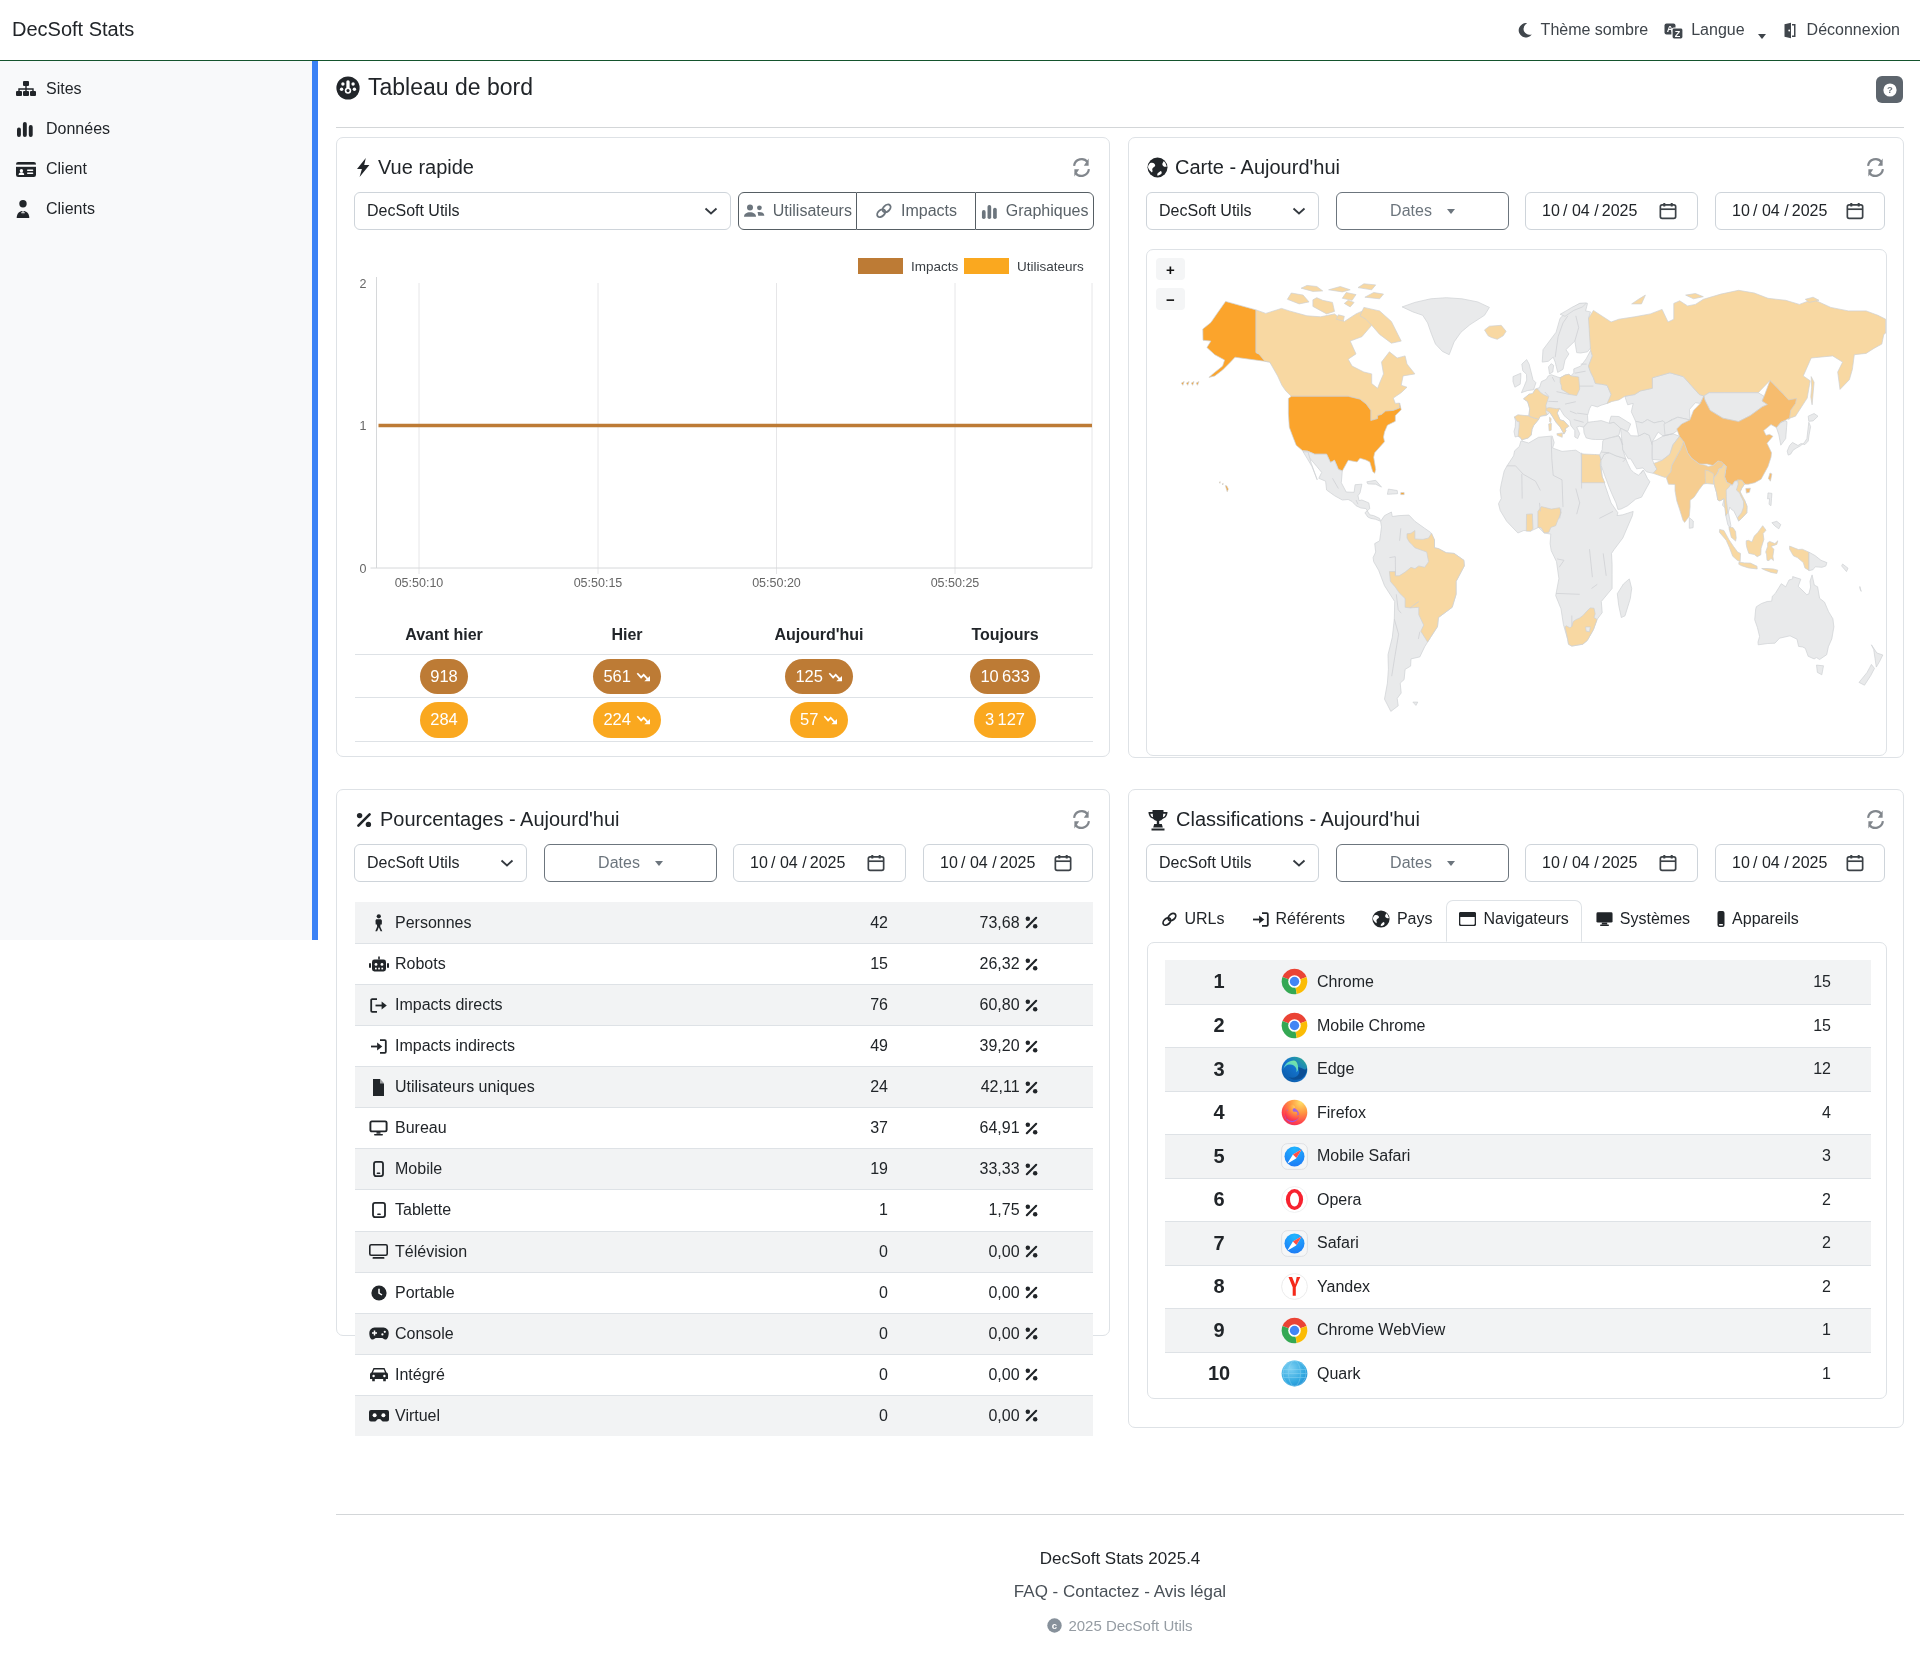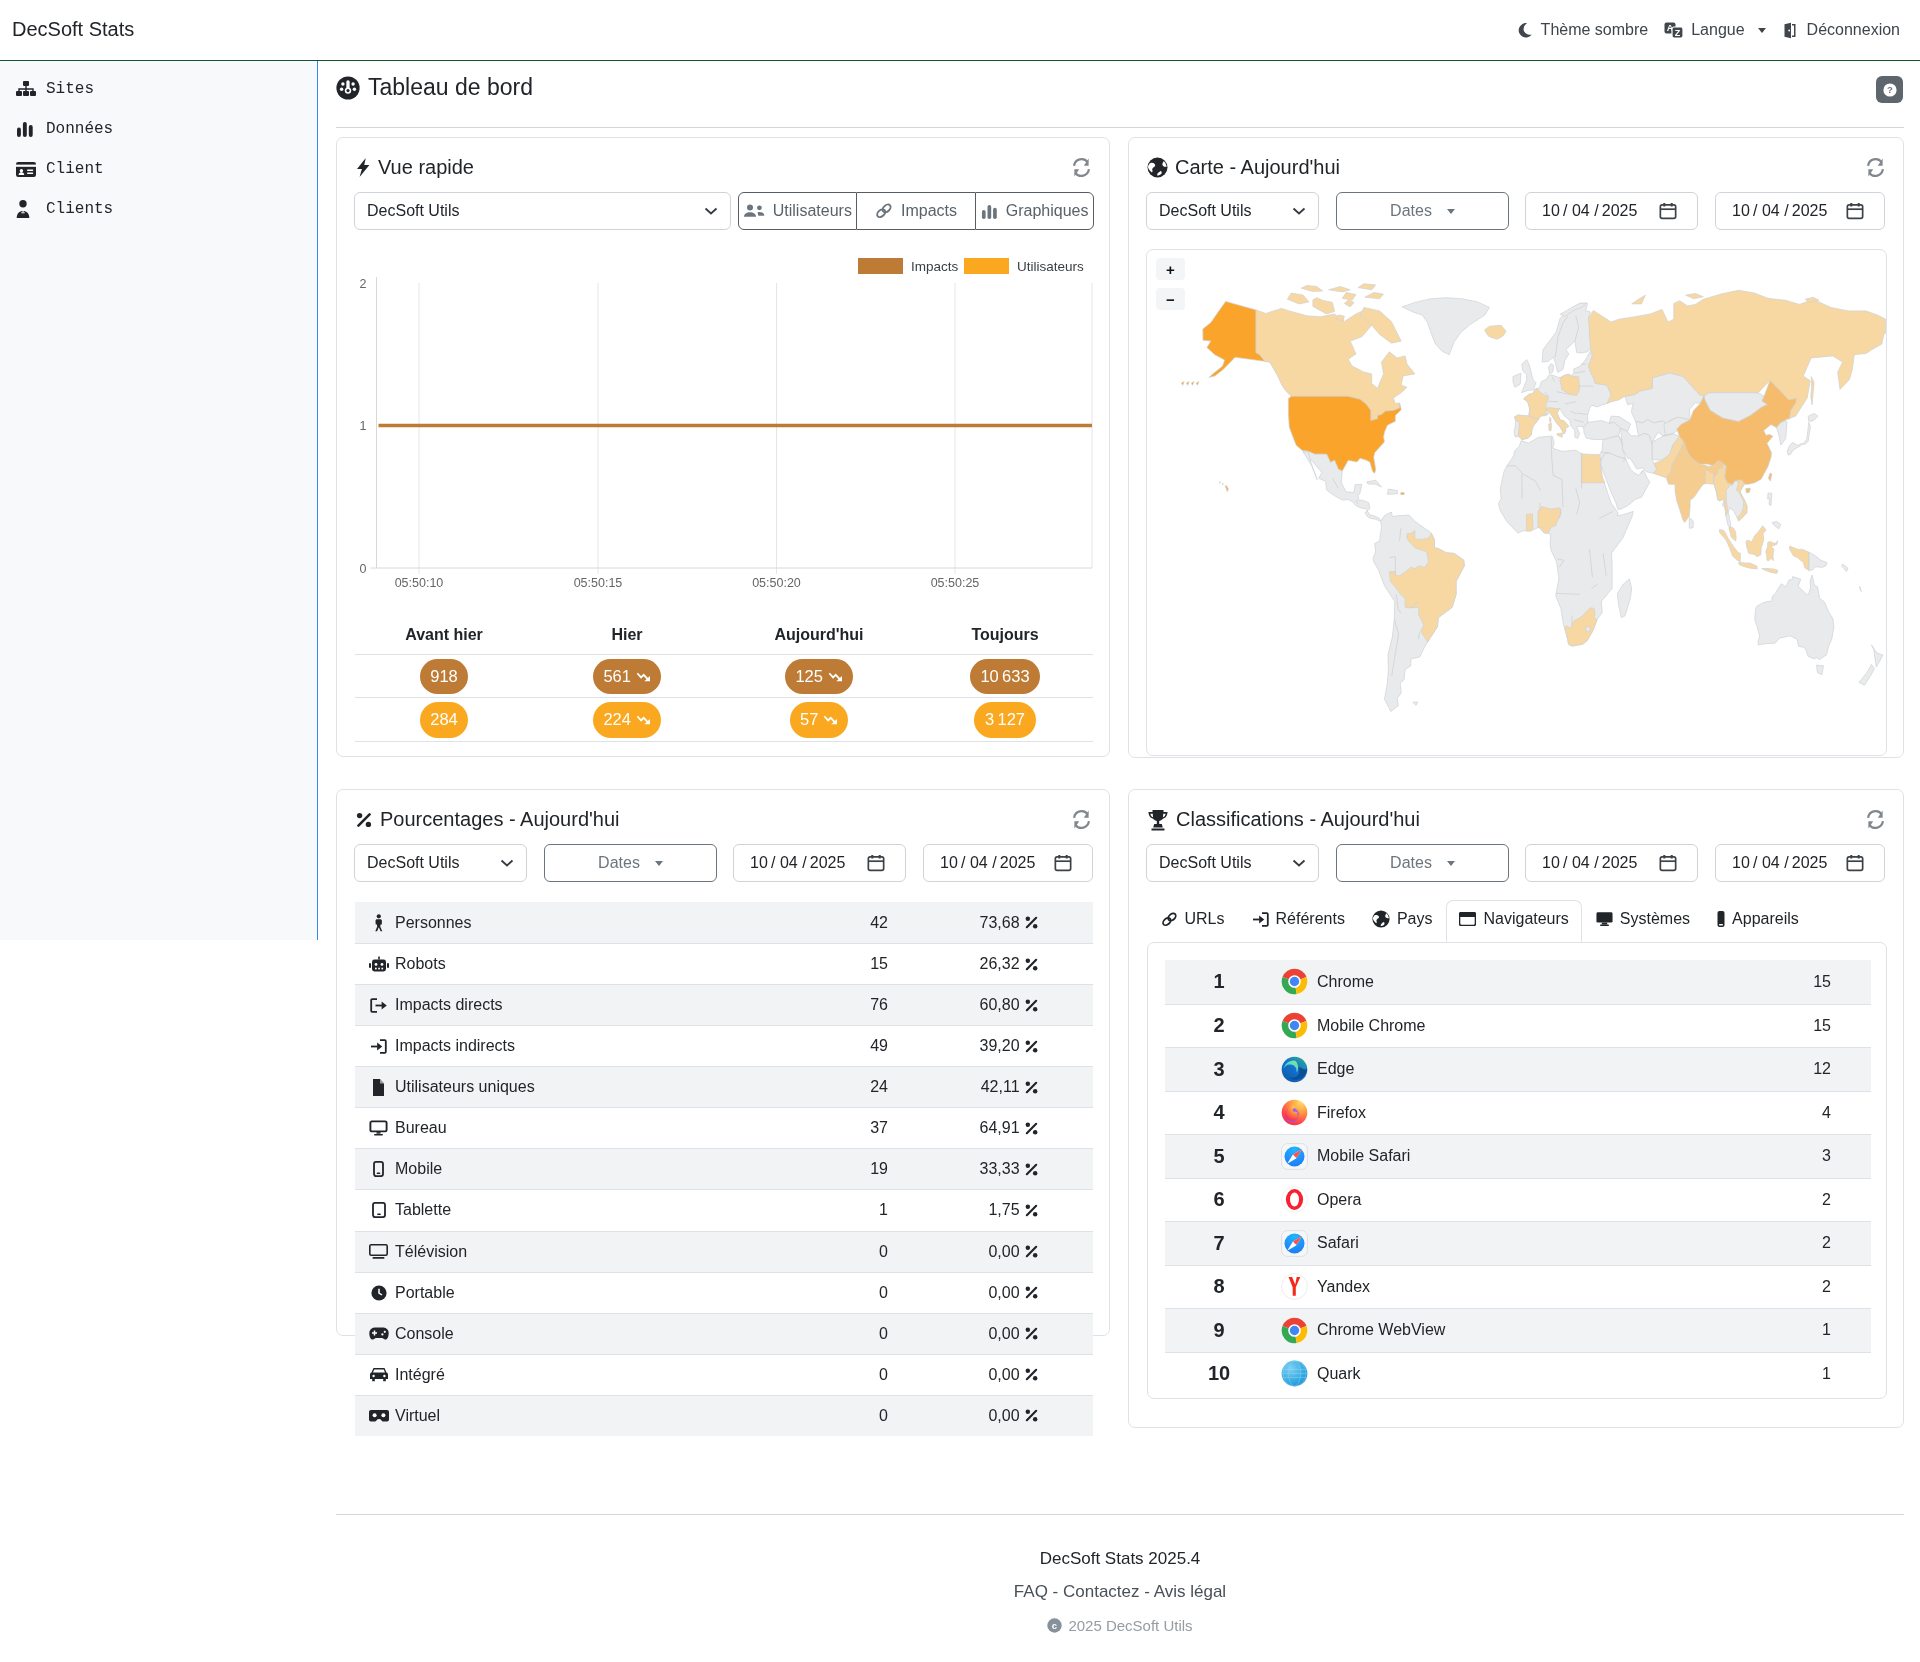--- a/index.html
+++ b/index.html
@@ -1,24 +1,24 @@
 <!DOCTYPE html>
 <html lang="fr"><head><meta charset="utf-8"><title>DecSoft Stats</title>
 <style>* { box-sizing: border-box; margin:0; padding:0; }
 html,body { width:1920px; background:#fff; font-family:"Liberation Sans", sans-serif; color:#212529; }
 body { position:relative; height:1662px; font-size:16px; }
 svg { display:block; }
 
 .navbar { position:absolute; left:0; top:0; width:1920px; height:61px; background:#fff; border-bottom:1px solid #14532d; }
 .brand { position:absolute; left:12px; top:18px; font-size:20px; }
 .navright { position:absolute; right:20px; top:0; height:60px; display:flex; align-items:center; color:#3e444a; font-size:16px; }
-.navitem { display:flex; align-items:center; gap:8px; }
+.navitem { display:flex; align-items:flex-end; gap:8px; }
 .caret { display:inline-block; width:0; height:0; border-left:4.5px solid transparent; border-right:4.5px solid transparent; border-top:5px solid #3e444a; margin-left:5px; }
 
-.sidebar { position:absolute; left:0; top:61px; width:318px; height:879px; background:#f8f9fa; border-right:1px solid #3b82f6;font-family:Liberation Mono, monospace; }
+.sidebar { position:absolute; left:0; top:61px; width:318px; height:879px; background:#f8f9fa; border-right:6px solid #3b82f6; }
 .sideitem { display:flex; align-items:center; padding:8px 16px; color:#212529; font-size:16px; height:40px; }
 .sic { width:30px; display:flex; justify-content:flex-start; align-items:center; }
 
 .main { position:absolute; left:320px; top:61px; width:1600px; }
 .pagehead { position:absolute; left:16px; top:13px; display:flex; align-items:center; gap:8px; font-size:23px; }
 .helpbtn { position:absolute; left:1556px; top:15px; width:27px; height:27px; background:#5d656d; border-radius:6px; display:flex; align-items:center; justify-content:center; }
 .mainhr { position:absolute; left:16px; top:66px; width:1568px; border-top:1px solid #d3d6d8; }
 
 .card { position:absolute; background:#fff; border:1px solid #dee2e6; border-radius:7px; }
 #card-quick { left:16px;  top:76px; width:774px; height:620px; }

